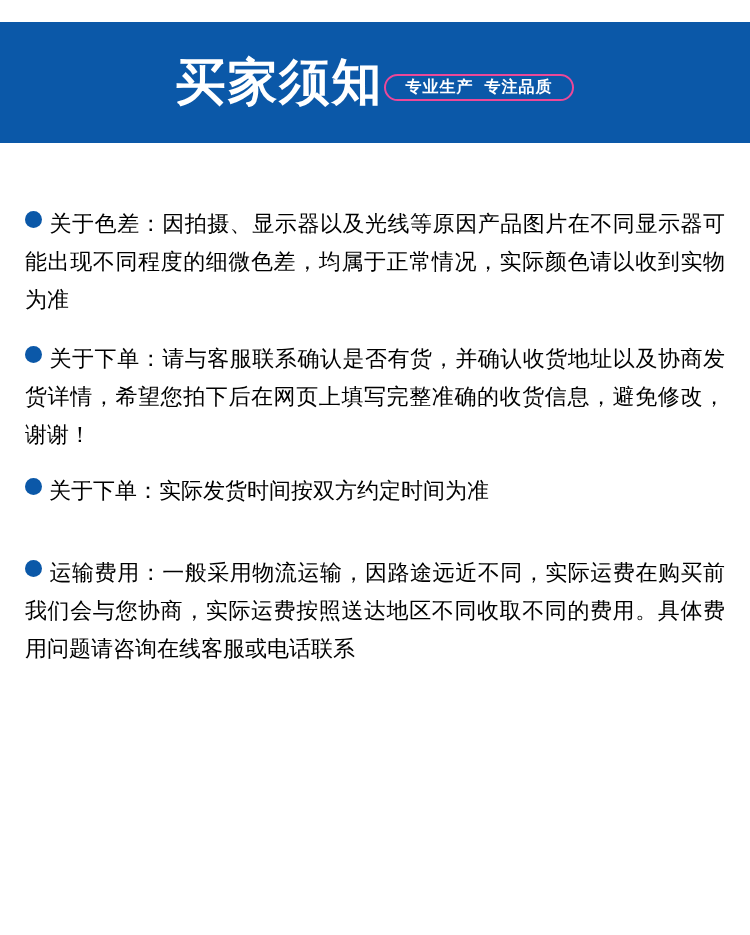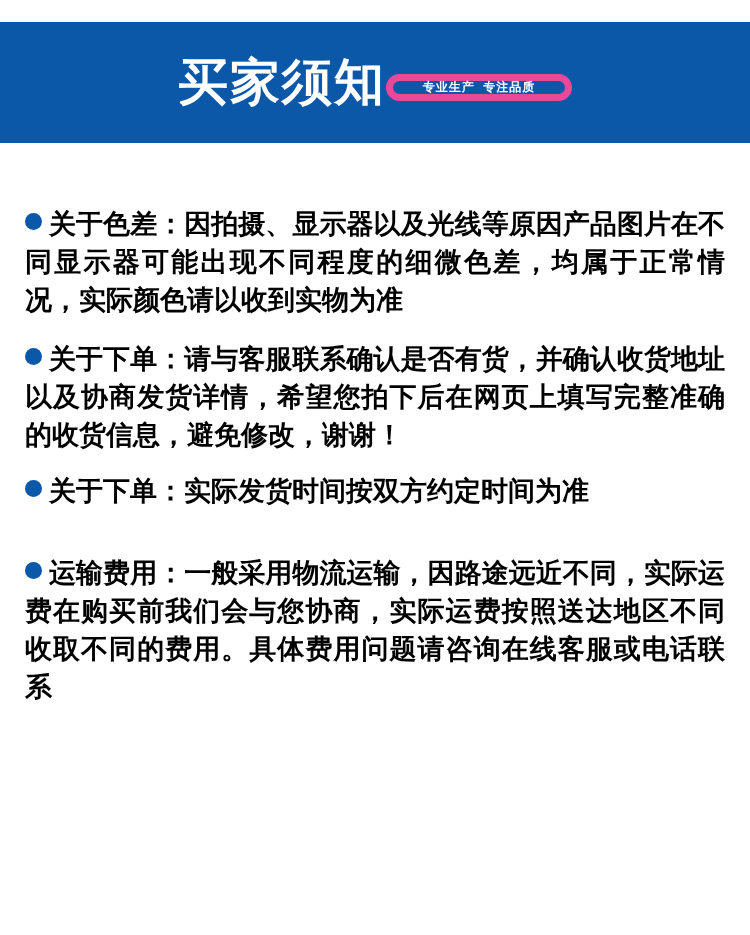--- a/index.html
+++ b/index.html
@@ -31,40 +31,40 @@
   .title{
     color:#fff;
     font-size:50px;
     font-weight:bold;
     letter-spacing:2px;
     line-height:1.05;
     white-space:nowrap;
   }
   .badge{
     margin-top:9px;
-    border:7px solid #ec4899;
+    border:2px solid #ec4899;
     border-radius:14px;
     min-width:186px;
     height:27px;
     display:flex;
     align-items:center;
     justify-content:center;
     padding:0 20px;
     color:#fff;
-    font-size:12px;
+    font-size:16px;
     font-weight:bold;
     letter-spacing:1px;
     white-space:pre;
   }
   .content{
     padding:0 25px;
   }
   .notice{
-    font-size:27px;
-    font-weight:bold;
+    font-size:22px;
+    font-weight:normal;
     color:var(--text-black);
     line-height:38px;
     text-align:justify;
   }
   .notice.n1{margin-top:62px;}
   .notice.n2{margin-top:21px;}
   .notice.n3{margin-top:18px;}
   .notice.n4{margin-top:44px;}
   .notice.n5{margin-top:47px;}
   .bullet{

